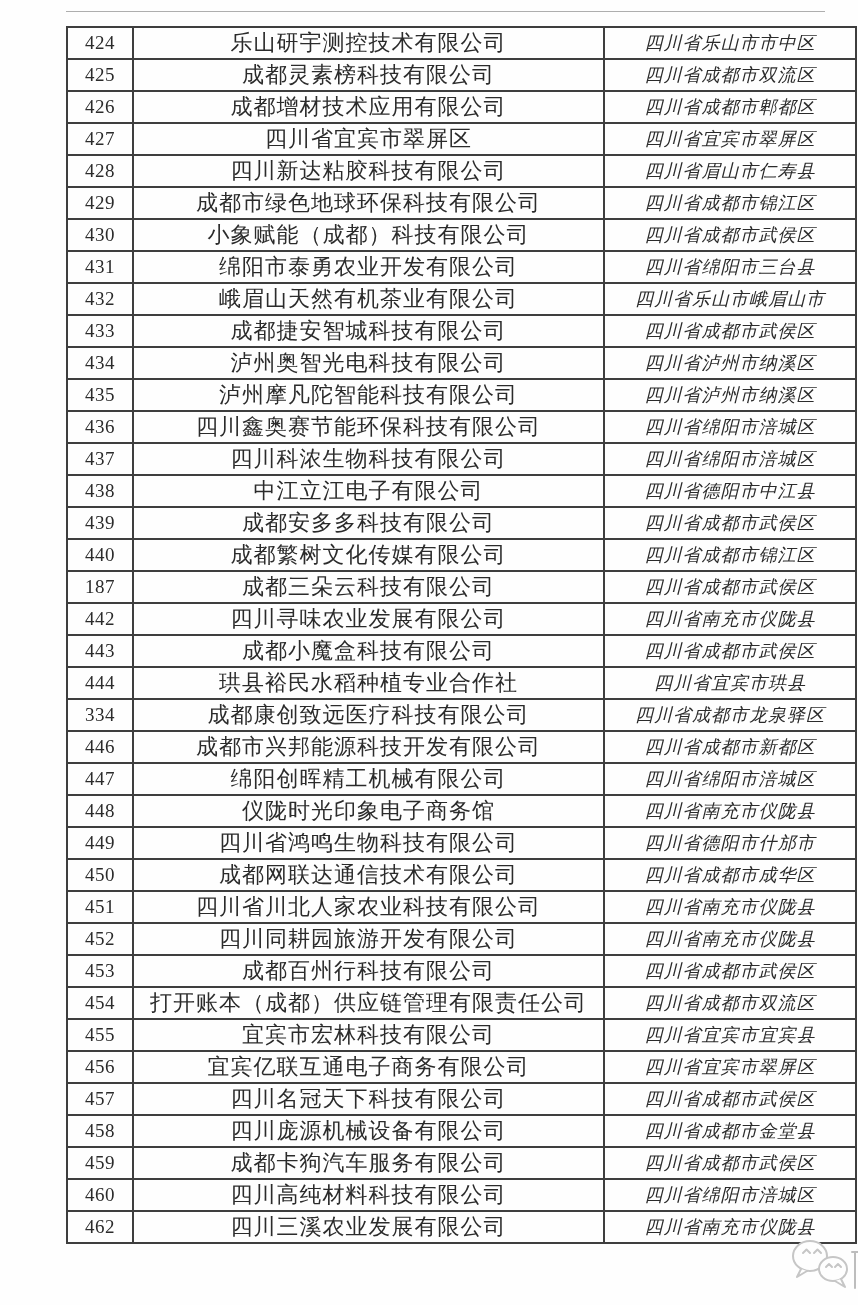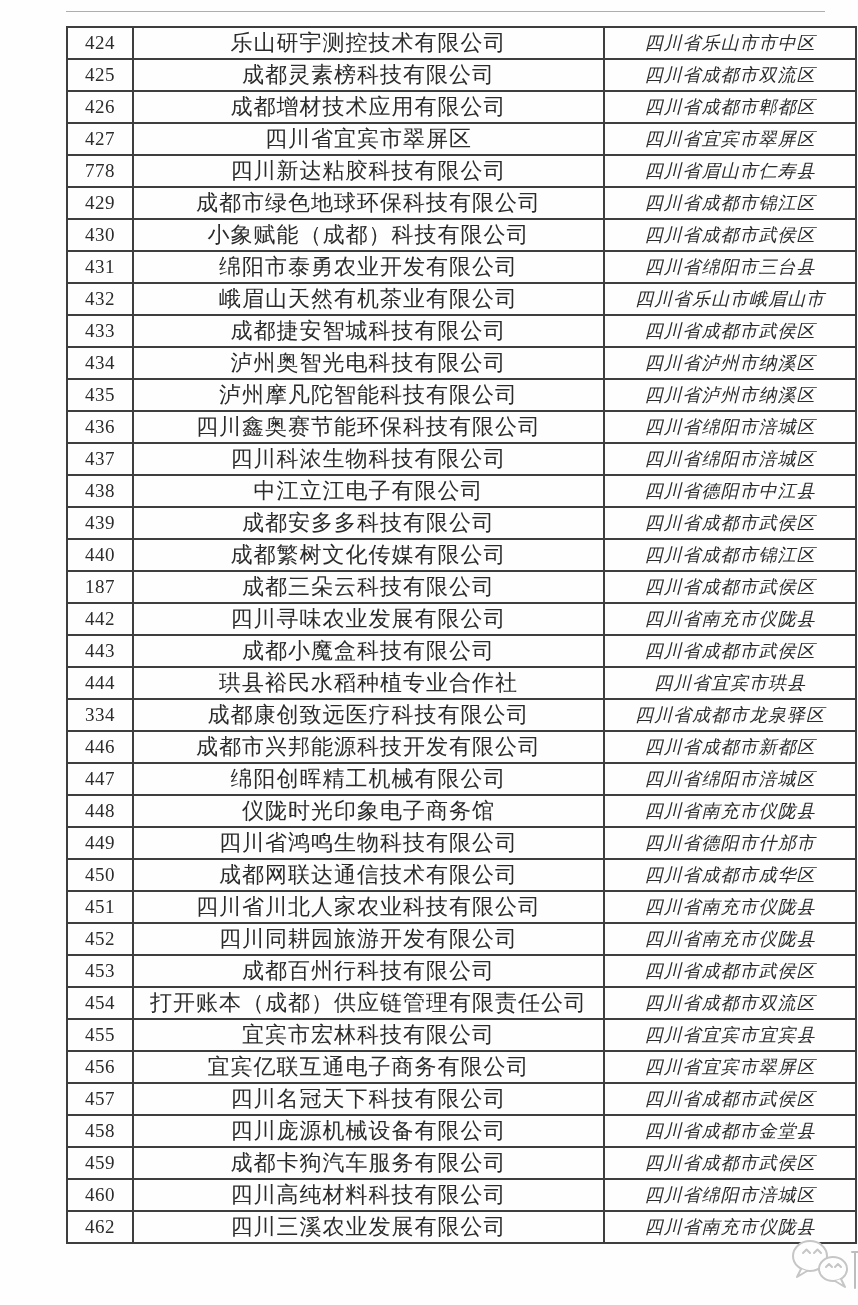--- a/index.html
+++ b/index.html
@@ -93,21 +93,21 @@
     <td class="c-loc">四川省成都市郫都区</td>
   </tr>
 
   <tr>
     <td class="c-no">427</td>
     <td class="c-name">四川省宜宾市翠屏区</td>
     <td class="c-loc">四川省宜宾市翠屏区</td>
   </tr>
 
   <tr>
-    <td class="c-no">778</td>
+    <td class="c-no">428</td>
     <td class="c-name">四川新达粘胶科技有限公司</td>
     <td class="c-loc">四川省眉山市仁寿县</td>
   </tr>
 
   <tr>
     <td class="c-no">429</td>
     <td class="c-name">成都市绿色地球环保科技有限公司</td>
     <td class="c-loc">四川省成都市锦江区</td>
   </tr>
 

